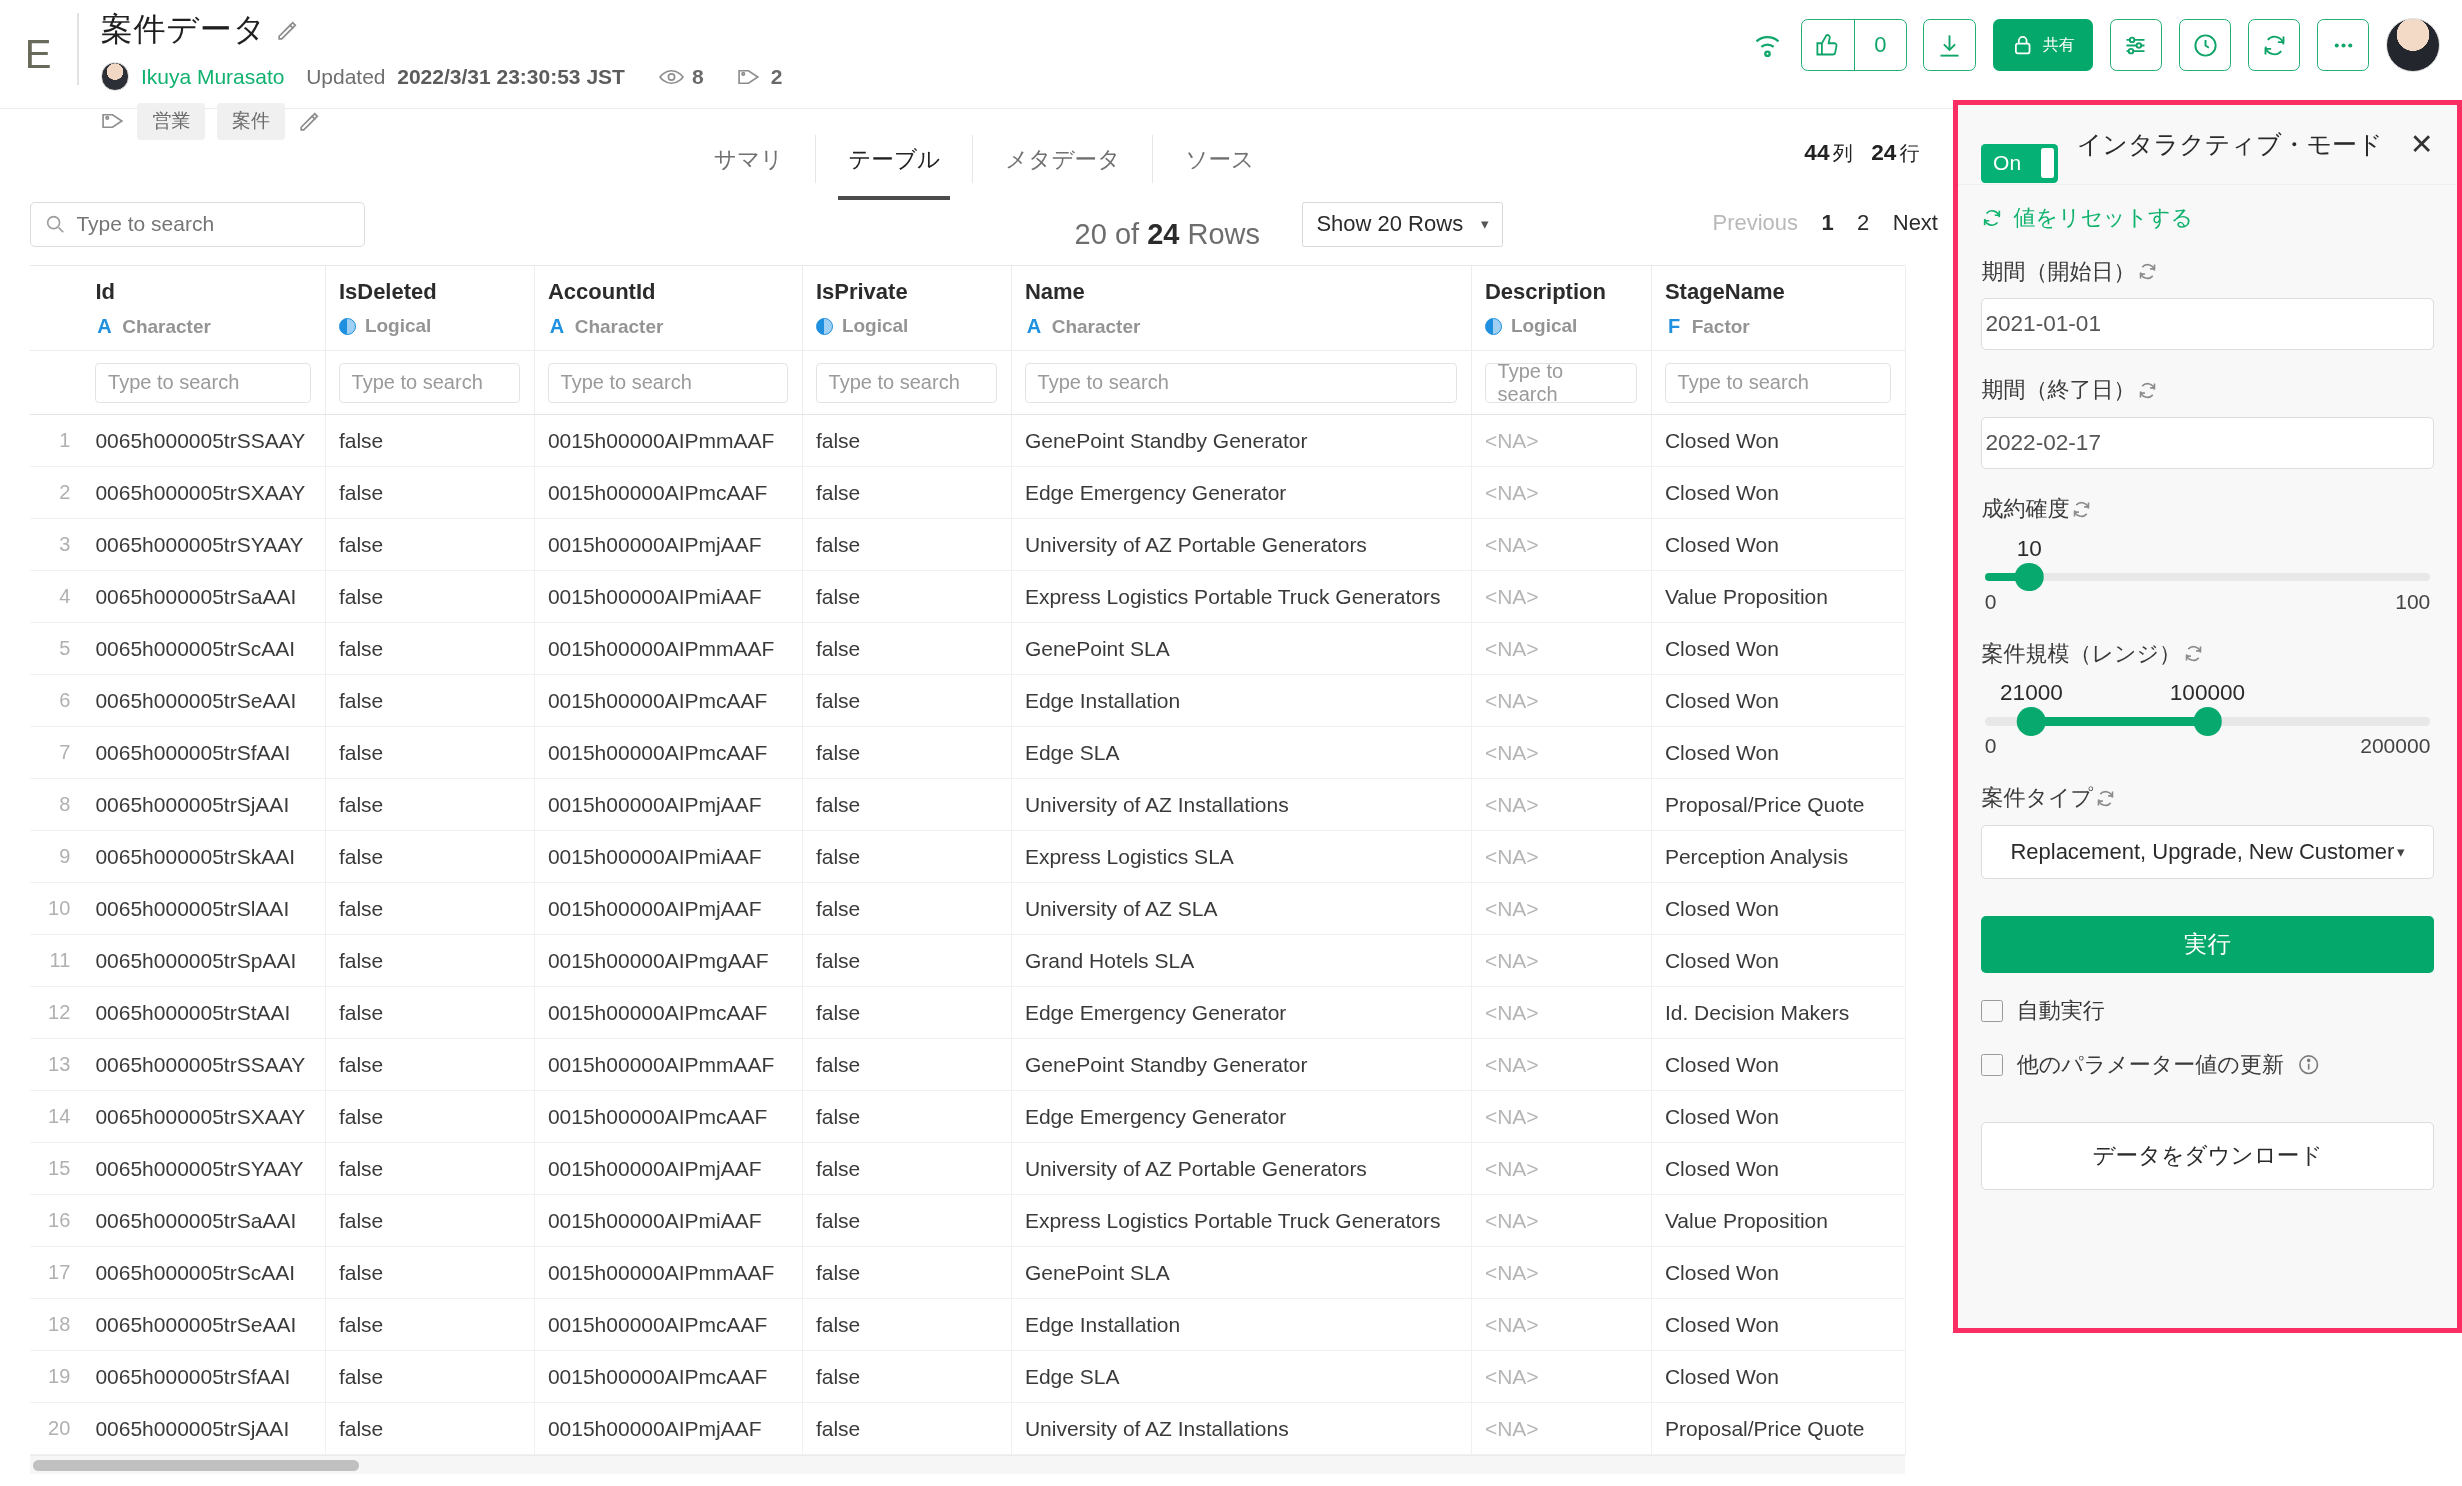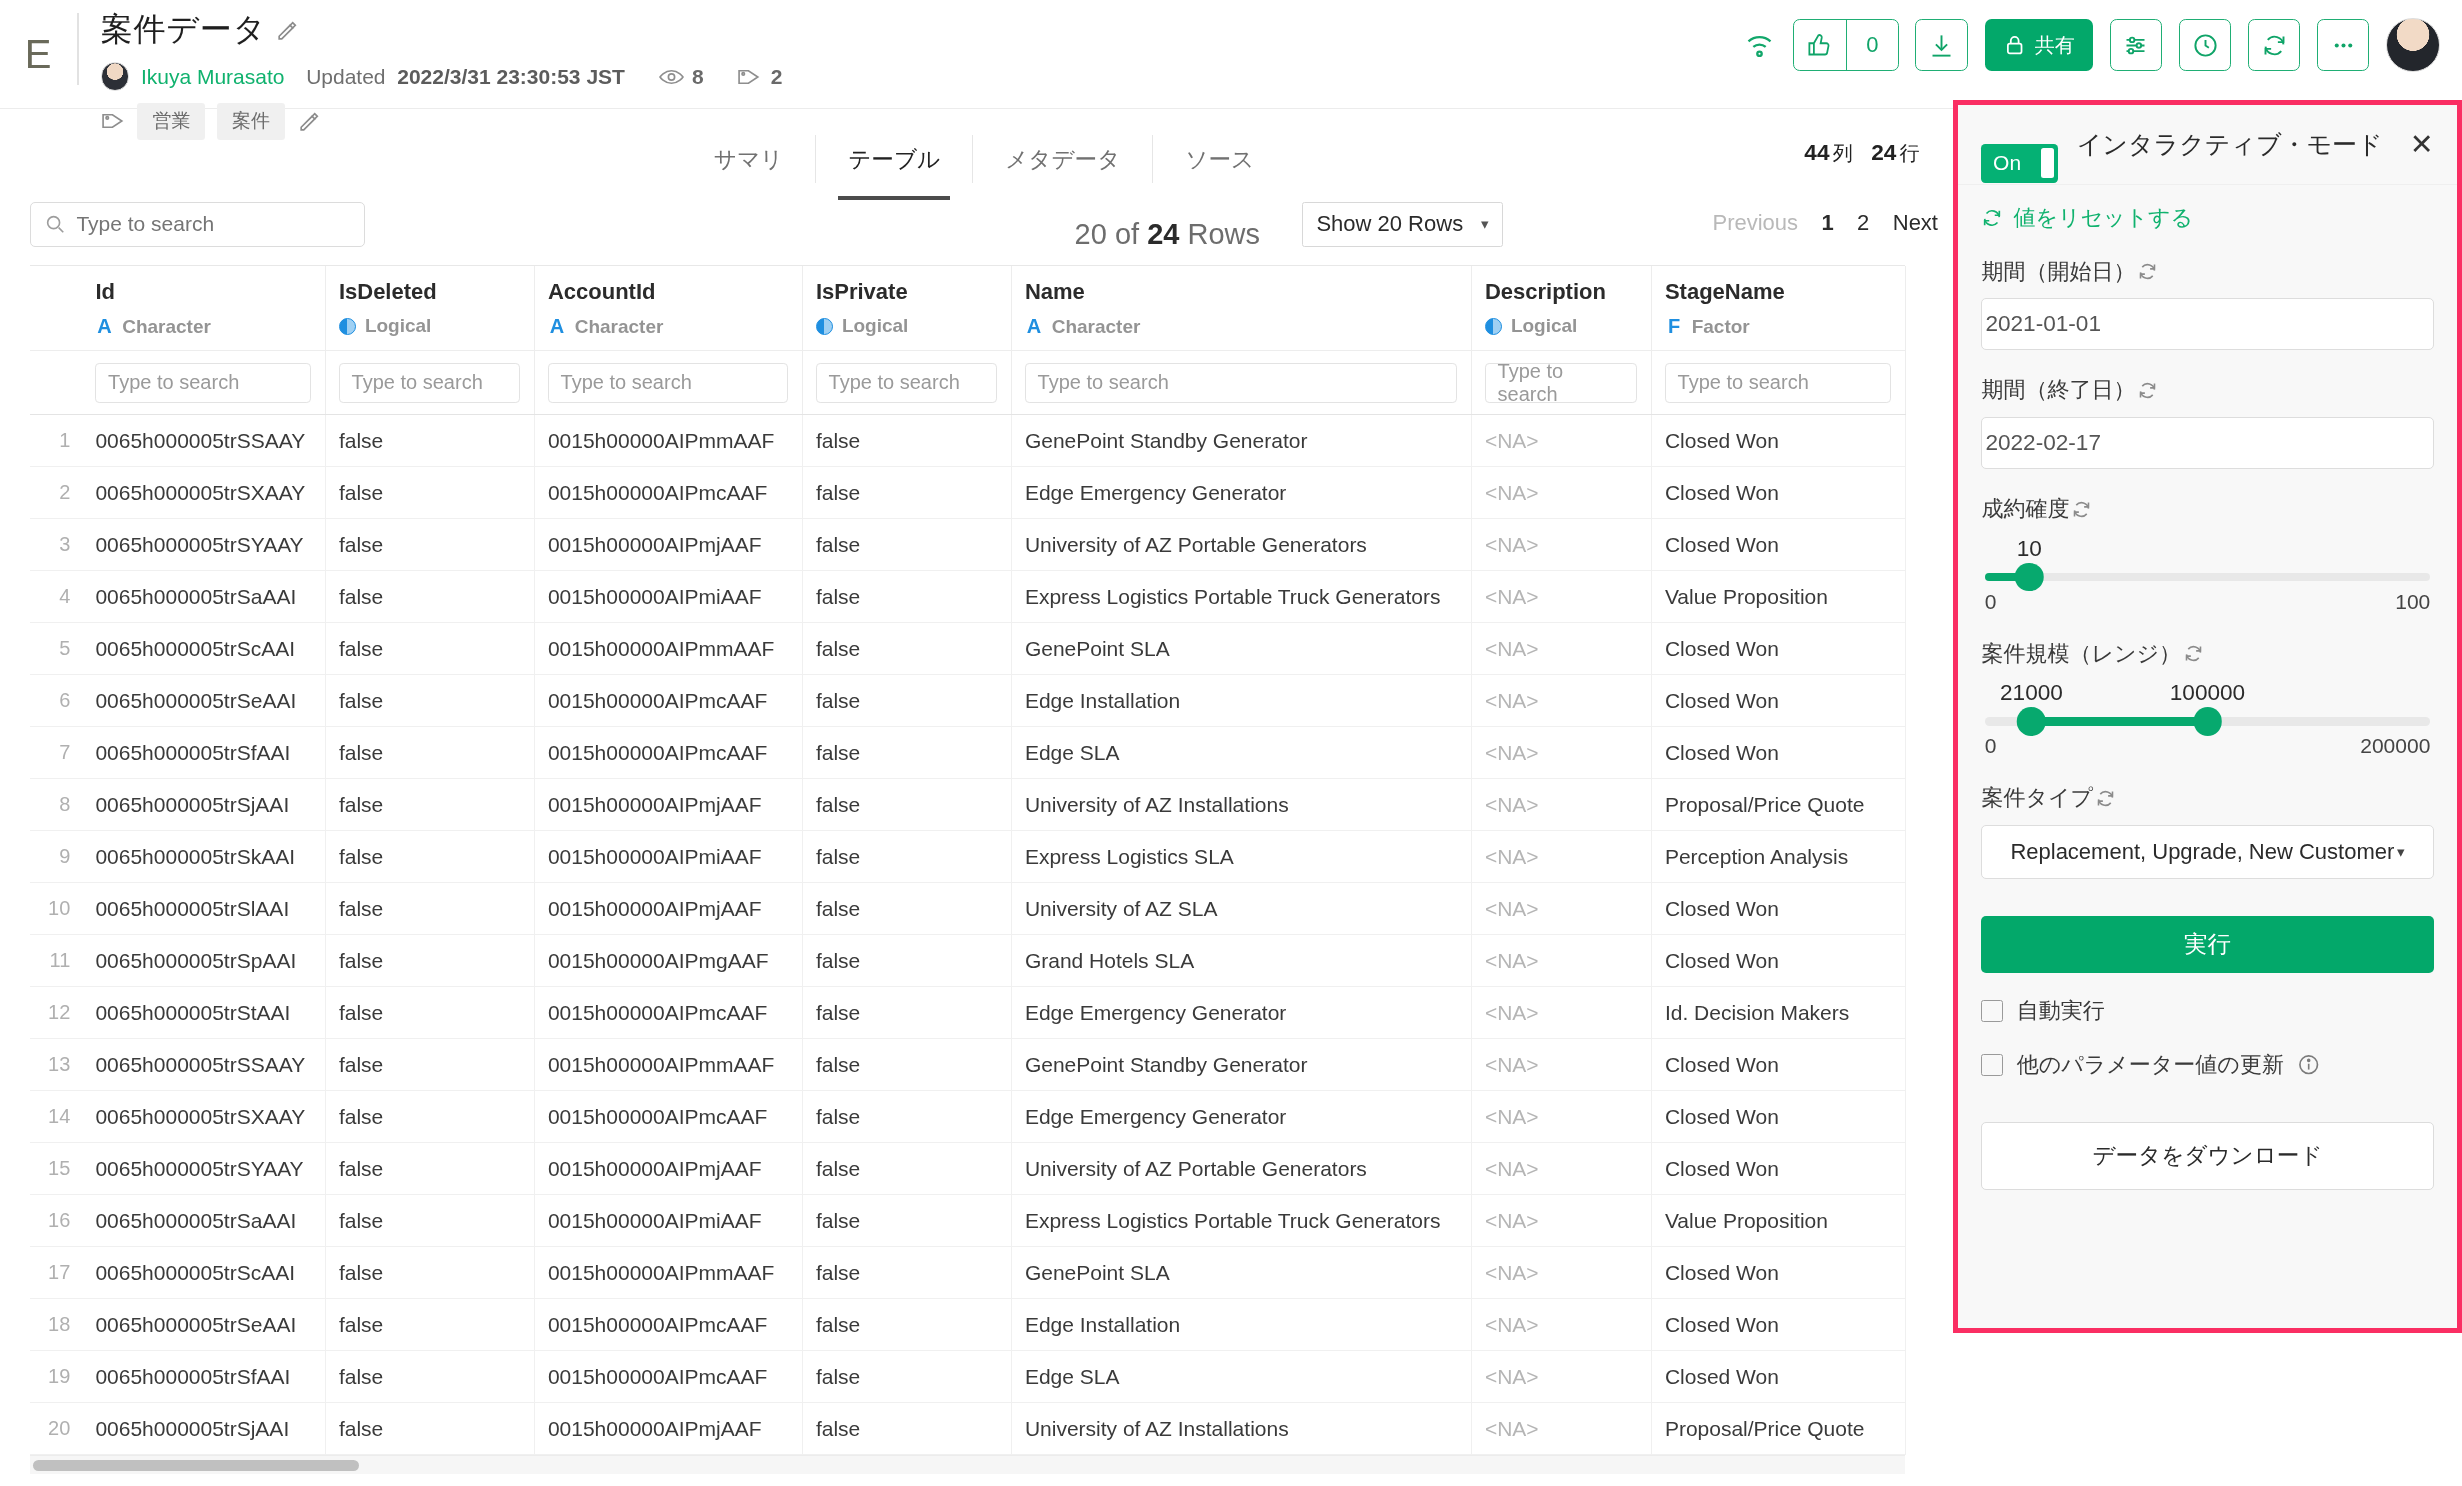--- a/index.html
+++ b/index.html
@@ -63,21 +63,21 @@
   .plain-icon { color: #12a76b; width: 33px; height: 33px; }
   .plain-icon svg { width: 100%; height: 100%; }
   .like-group { display: flex; height: 52px; border: 1.7px solid #1fae74; border-radius: 6.7px; overflow: hidden; }
   .like-group > div { display:flex; align-items:center; justify-content:center; color:#0fa468; }
   .like-thumb { width: 52px; }
   .like-thumb svg { width: 27px; height: 27px; }
   .like-count { width: 52px; border-left: 1.7px solid #1fae74; font-size: 22px; }
   .share-btn {
     height: 52px; background: #03a86a; color: #fff; border-radius: 6.7px;
     display: flex; align-items: center; gap: 8.4px; padding: 0 18.4px;
-    font-size: 20px; border: none;
+    font-size: 16px; border: none;
   }
   .share-btn svg { width: 23.4px; height: 23.4px; }
   .avatar-lg {
     width: 54px; height: 54px; border-radius: 50%;
     background: radial-gradient(circle at 50% 30%, #f2dac6 0 36%, #23262c 37% 100%);
     border: 0.8px solid #ddd;
   }
 
   
   .content-area { position: absolute; top: 110px; left: 30px; width: 1908px; }

